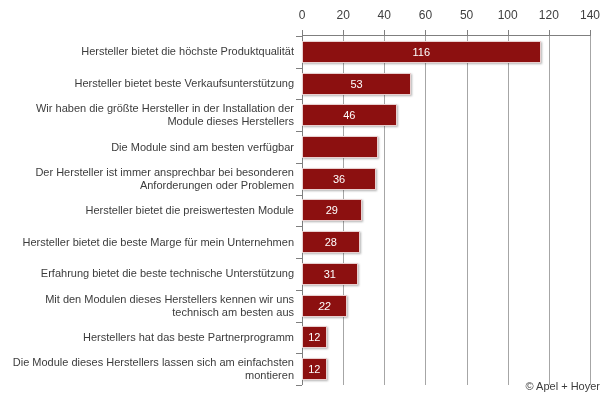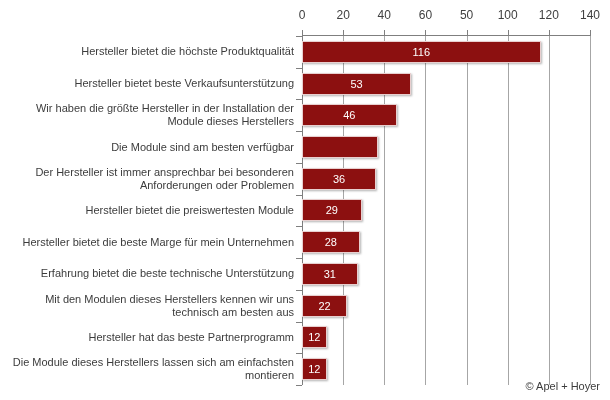--- a/index.html
+++ b/index.html
@@ -229,25 +229,25 @@
           <span>Erfahrung bietet die beste technische Unterstützung</span>
         </div>
         <div class="bar" style="left: 302px; top: 4.86364px; width: 55.5429px; height: 22px; background: rgb(140, 16, 16);"></div>
         <div class="bar-value" style="left: 329.771px; top: 9.86364px;">31</div>
       </div>
       <div class="row" style="top: 289.818px; height: 31.7273px;">
         <div class="cat-label" style="top: 0px; height: 31.7273px; display: flex; align-items: center; justify-content: flex-end;">
           <span>Mit den Modulen dieses Herstellers kennen wir uns technisch am besten aus</span>
         </div>
         <div class="bar" style="left: 302px; top: 4.86364px; width: 45.2571px; height: 22px; background: rgb(140, 16, 16);"></div>
-        <div class="bar-value" style="left: 324.629px; top: 9.86364px;">22</div>
+        <div class="bar-value" style="left: 324.629px; top: 9.86364px; font-style: italic;">22</div>
       </div>
       <div class="row" style="top: 321.545px; height: 31.7273px;">
         <div class="cat-label" style="top: 0px; height: 31.7273px; display: flex; align-items: center; justify-content: flex-end;">
-          <span>Hersteller hat das beste Partnerprogramm</span>
+          <span>Herstellers hat das beste Partnerprogramm</span>
         </div>
         <div class="bar" style="left: 302px; top: 4.86364px; width: 24.6857px; height: 22px; background: rgb(140, 16, 16);"></div>
         <div class="bar-value" style="left: 314.343px; top: 9.86364px;">12</div>
       </div>
       <div class="row" style="top: 353.273px; height: 31.7273px;">
         <div class="cat-label" style="top: 0px; height: 31.7273px; display: flex; align-items: center; justify-content: flex-end;">
           <span>Die Module dieses Herstellers lassen sich am einfachsten montieren</span>
         </div>
         <div class="bar" style="left: 302px; top: 4.86364px; width: 24.6857px; height: 22px; background: rgb(140, 16, 16);"></div>
         <div class="bar-value" style="left: 314.343px; top: 9.86364px;">12</div>

